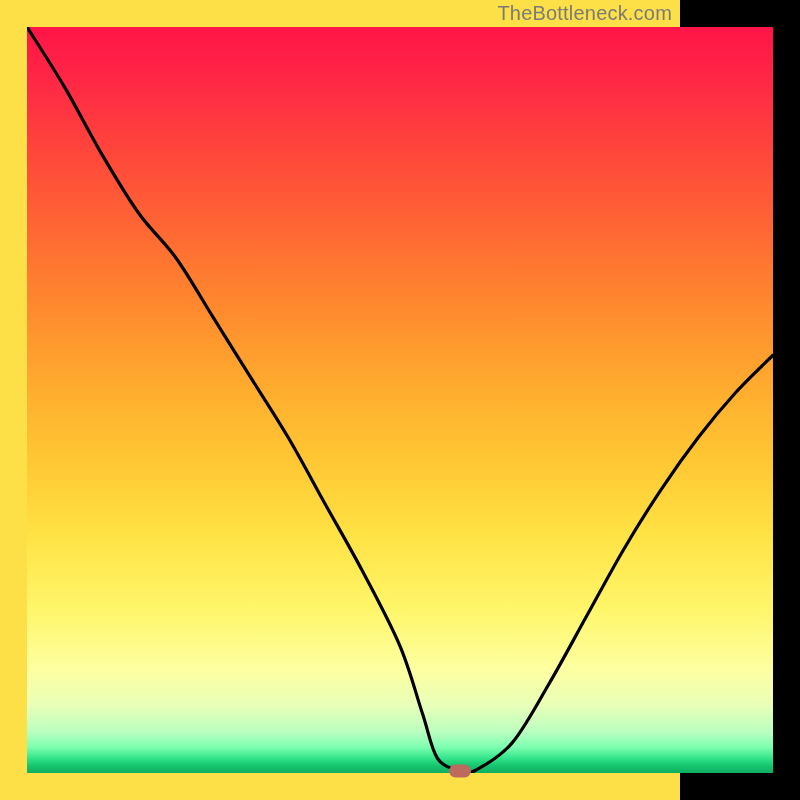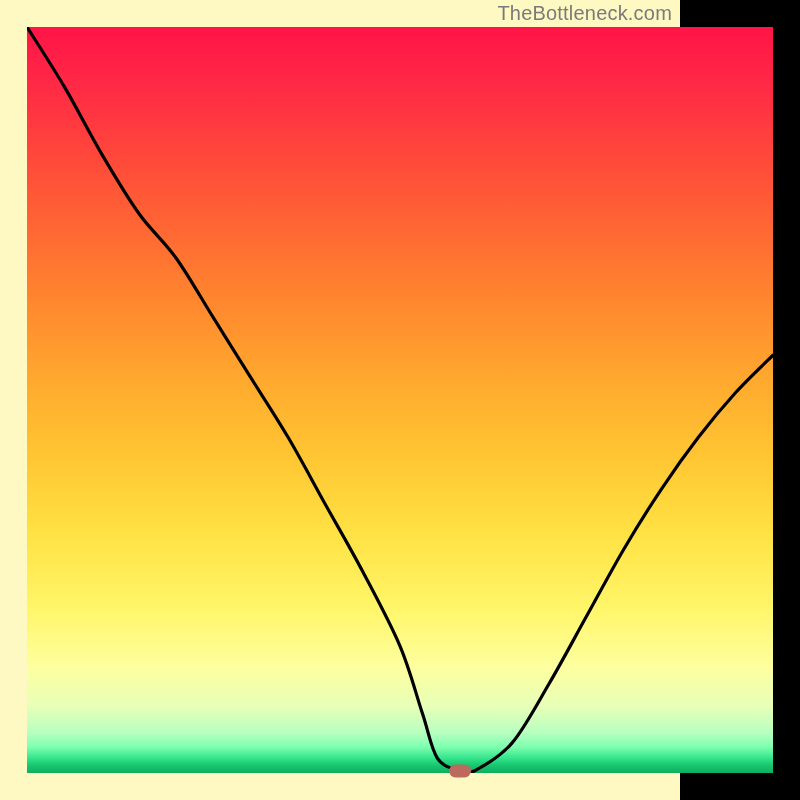--- a/index.html
+++ b/index.html
@@ -10,21 +10,21 @@
     background: #000;
     overflow: hidden;
     font-family: Arial, Helvetica, sans-serif;
   }
   .frame {
     position: absolute;
     top: 0;
     left: 0;
     width: 680px;
     height: 800px;
-    background: #fef9c3;
+    background: #fde047;
   }
   .plot {
     position: absolute;
     top: 27px;
     left: 27px;
     width: 746px;
     height: 746px;
     background: linear-gradient(to bottom,
       #ff1447 0%,
       #ff2a45 8%,

